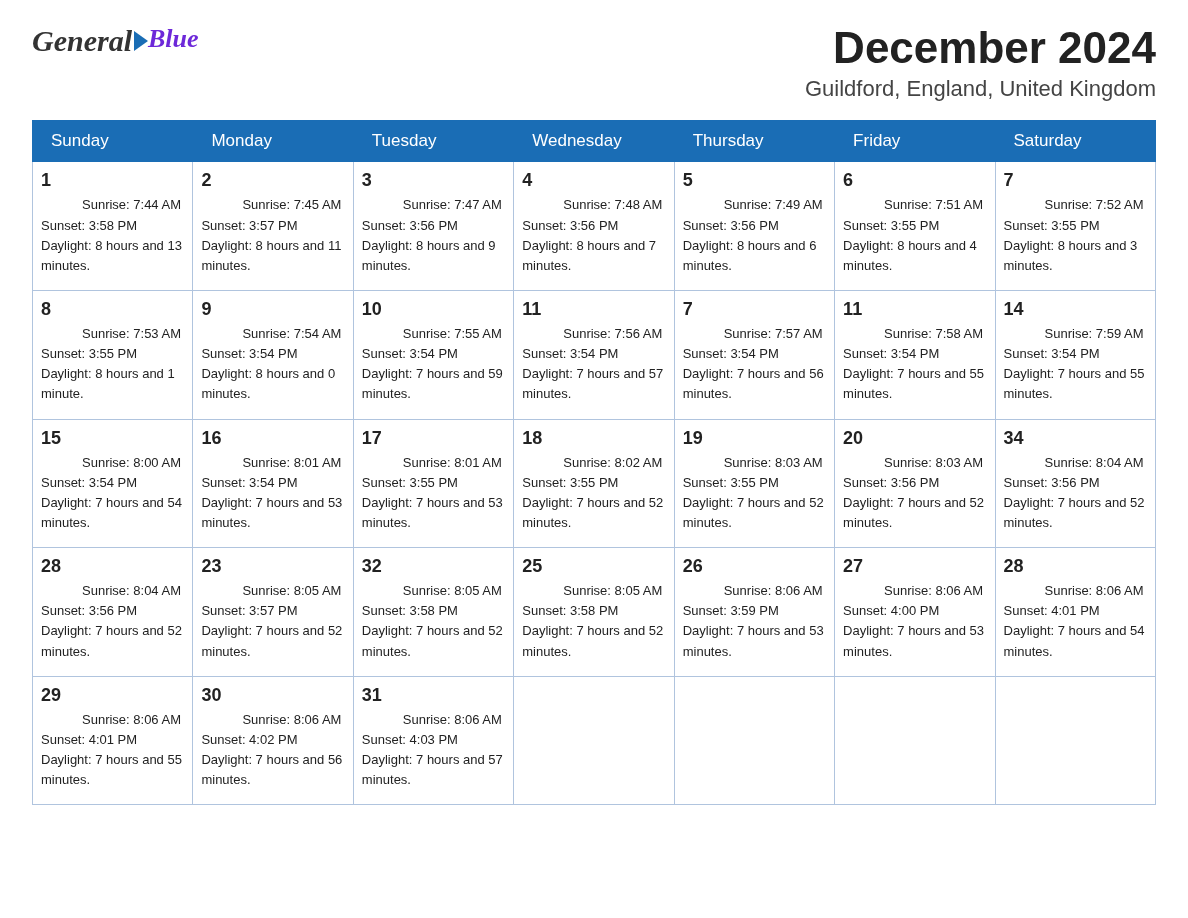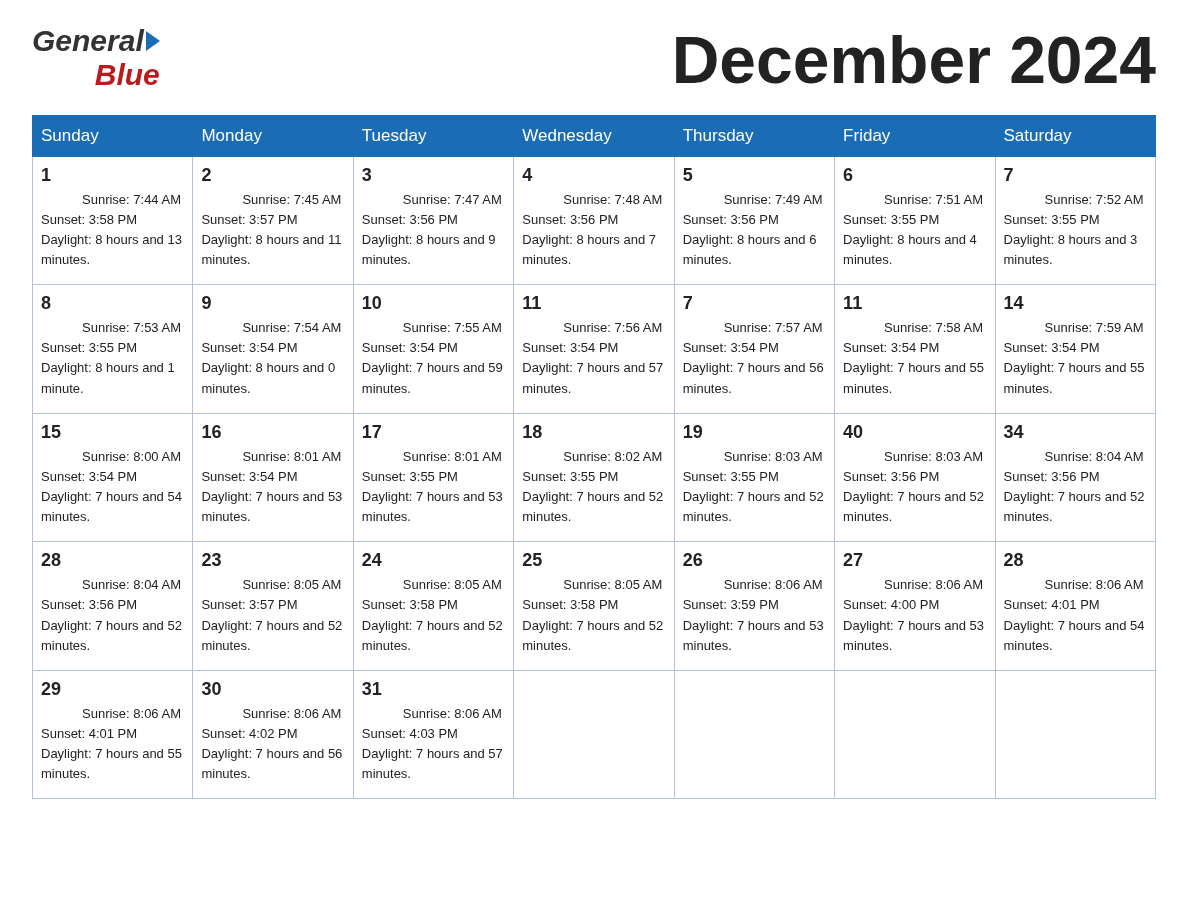--- a/index.html
+++ b/index.html
@@ -11,48 +11,49 @@
       min-height: 918px;
     }
     .header-area {
       display: flex;
       justify-content: space-between;
       align-items: flex-start;
       margin-bottom: 18px;
     }
     .logo {
       display: flex;
-      flex-direction: column;
-      align-items: flex-end;
+      flex-direction: row;
+      align-items: flex-start;
+      font-family: Liberation Serif, serif;
     }
     .title-area {
       text-align: right;
     }
     .month-title {
-      font-size: 66px;
+      font-size: 44px;
       font-weight: bold;
       color: #222;
       line-height: 1.1;
     }
     .location-title {
       font-size: 22px;
       color: #444;
       margin-top: 4px;
     }
     .calendar-table {
       width: 100%;
       border-collapse: collapse;
       border: 1px solid #1a6db5;
     }
     .calendar-table th {
       background-color: #1a6db5;
       color: #fff;
       font-size: 17px;
       font-weight: normal;
-      padding: 10px 8px;
+      padding: 10px 18px;
       text-align: left;
       border: 1px solid #1a6db5;
     }
     .calendar-table td {
       vertical-align: top;
       padding: 8px 8px 14px 8px;
       border: 1px solid #b0c4de;
       font-size: 13px;
       color: #222;
       width: 14.28%;
@@ -88,41 +89,42 @@
       display: inline-block;
       margin-left: 2px;
       width: 0;
       height: 0;
       border-top: 10px solid transparent;
       border-bottom: 10px solid transparent;
       border-left: 14px solid #1a6db5;
       vertical-align: middle;
     }
     .logo-blue-text {
-      font-size: 30px;
+      font-size: 26px;
       font-weight: bold;
-      color: #b91c1c;
+      color: #6d28d9;
       font-style: italic;
     }
   </style>
 </head>
 <body>
 
 <div class="header-area">
   <div class="logo">
     <div class="logo-row">
       <span class="logo-general">General</span>
       <span class="logo-arrow"></span>
     </div>
     <div>
       <span class="logo-blue-text">Blue</span>
     </div>
   </div>
   <div class="title-area">
     <div class="month-title">December 2024</div>
+    <div class="location-title">Guildford, England, United Kingdom</div>
   </div>
 </div>
 
 <table class="calendar-table">
   <thead>
     <tr>
     <th>Sunday</th>
         <th>Monday</th>
         <th>Tuesday</th>
         <th>Wednesday</th>
@@ -149,27 +151,27 @@
         <td><span class="day-number">7</span><span class="day-info">Sunrise: 7:57 AM<br>Sunset: 3:54 PM<br>Daylight: 7 hours and 56 minutes.</span></td>
         <td><span class="day-number">11</span><span class="day-info">Sunrise: 7:58 AM<br>Sunset: 3:54 PM<br>Daylight: 7 hours and 55 minutes.</span></td>
         <td><span class="day-number">14</span><span class="day-info">Sunrise: 7:59 AM<br>Sunset: 3:54 PM<br>Daylight: 7 hours and 55 minutes.</span></td>
       </tr>
       <tr>
         <td><span class="day-number">15</span><span class="day-info">Sunrise: 8:00 AM<br>Sunset: 3:54 PM<br>Daylight: 7 hours and 54 minutes.</span></td>
         <td><span class="day-number">16</span><span class="day-info">Sunrise: 8:01 AM<br>Sunset: 3:54 PM<br>Daylight: 7 hours and 53 minutes.</span></td>
         <td><span class="day-number">17</span><span class="day-info">Sunrise: 8:01 AM<br>Sunset: 3:55 PM<br>Daylight: 7 hours and 53 minutes.</span></td>
         <td><span class="day-number">18</span><span class="day-info">Sunrise: 8:02 AM<br>Sunset: 3:55 PM<br>Daylight: 7 hours and 52 minutes.</span></td>
         <td><span class="day-number">19</span><span class="day-info">Sunrise: 8:03 AM<br>Sunset: 3:55 PM<br>Daylight: 7 hours and 52 minutes.</span></td>
-        <td><span class="day-number">40</span><span class="day-info">Sunrise: 8:03 AM<br>Sunset: 3:56 PM<br>Daylight: 7 hours and 52 minutes.</span></td>
+        <td><span class="day-number">20</span><span class="day-info">Sunrise: 8:03 AM<br>Sunset: 3:56 PM<br>Daylight: 7 hours and 52 minutes.</span></td>
         <td><span class="day-number">34</span><span class="day-info">Sunrise: 8:04 AM<br>Sunset: 3:56 PM<br>Daylight: 7 hours and 52 minutes.</span></td>
       </tr>
       <tr>
         <td><span class="day-number">28</span><span class="day-info">Sunrise: 8:04 AM<br>Sunset: 3:56 PM<br>Daylight: 7 hours and 52 minutes.</span></td>
         <td><span class="day-number">23</span><span class="day-info">Sunrise: 8:05 AM<br>Sunset: 3:57 PM<br>Daylight: 7 hours and 52 minutes.</span></td>
-        <td><span class="day-number">24</span><span class="day-info">Sunrise: 8:05 AM<br>Sunset: 3:58 PM<br>Daylight: 7 hours and 52 minutes.</span></td>
+        <td><span class="day-number">32</span><span class="day-info">Sunrise: 8:05 AM<br>Sunset: 3:58 PM<br>Daylight: 7 hours and 52 minutes.</span></td>
         <td><span class="day-number">25</span><span class="day-info">Sunrise: 8:05 AM<br>Sunset: 3:58 PM<br>Daylight: 7 hours and 52 minutes.</span></td>
         <td><span class="day-number">26</span><span class="day-info">Sunrise: 8:06 AM<br>Sunset: 3:59 PM<br>Daylight: 7 hours and 53 minutes.</span></td>
         <td><span class="day-number">27</span><span class="day-info">Sunrise: 8:06 AM<br>Sunset: 4:00 PM<br>Daylight: 7 hours and 53 minutes.</span></td>
         <td><span class="day-number">28</span><span class="day-info">Sunrise: 8:06 AM<br>Sunset: 4:01 PM<br>Daylight: 7 hours and 54 minutes.</span></td>
       </tr>
       <tr>
         <td><span class="day-number">29</span><span class="day-info">Sunrise: 8:06 AM<br>Sunset: 4:01 PM<br>Daylight: 7 hours and 55 minutes.</span></td>
         <td><span class="day-number">30</span><span class="day-info">Sunrise: 8:06 AM<br>Sunset: 4:02 PM<br>Daylight: 7 hours and 56 minutes.</span></td>
         <td><span class="day-number">31</span><span class="day-info">Sunrise: 8:06 AM<br>Sunset: 4:03 PM<br>Daylight: 7 hours and 57 minutes.</span></td>
         <td class="empty-cell"></td>

